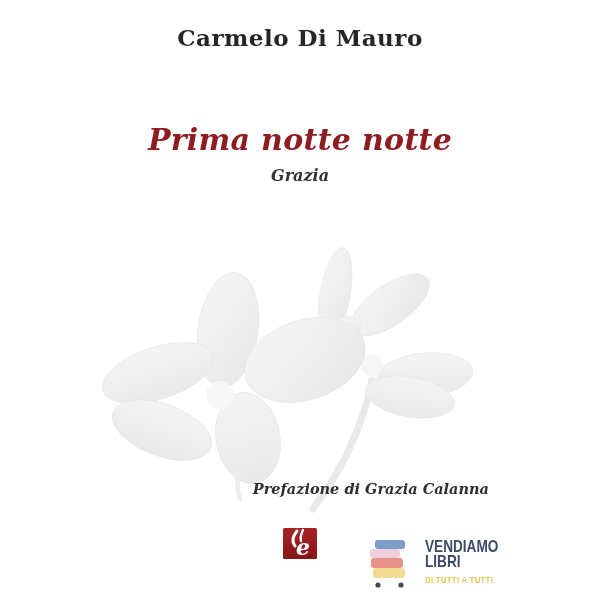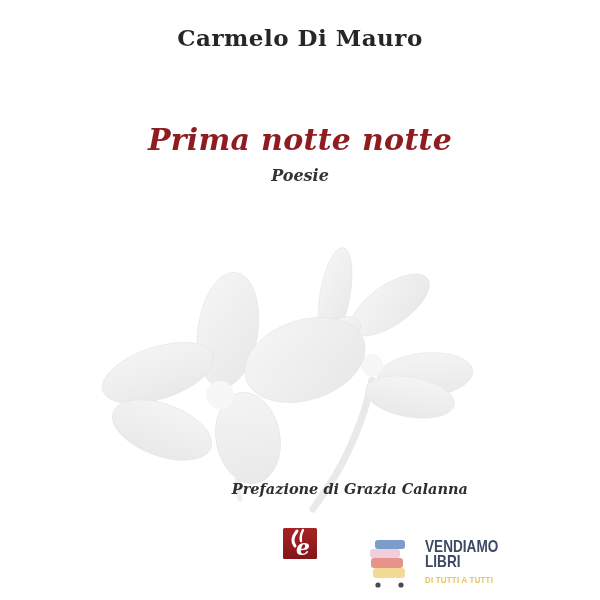--- a/index.html
+++ b/index.html
@@ -14,21 +14,21 @@
   .title{
     position:absolute;top:122px;left:0;width:600px;text-align:center;
     font-size:30px;font-weight:700;font-style:italic;color:#8E1C21;letter-spacing:.3px;
   }
   .subtitle{
     position:absolute;top:166px;left:0;width:600px;text-align:center;
     font-size:16px;font-weight:700;font-style:italic;color:#333333;
   }
   .flower{position:absolute;left:80px;top:225px;width:440px;height:300px;}
   .preface{
-    position:absolute;top:480px;right:132px;
+    position:absolute;top:480px;right:111px;
     font-size:14.5px;font-weight:700;font-style:italic;color:#2e2e2e;
   }
   .algra-block{
     position:absolute;left:254px;top:528px;width:92px;text-align:center;
   }
   .algra-label{
     margin-top:1px;font-family:"DejaVu Sans", sans-serif;
     font-size:13.5px;color:#3b3b3b;letter-spacing:.2px;
   }
   .vendiamo-block{
@@ -45,21 +45,21 @@
     letter-spacing:.3px;transform:scaleX(.92);transform-origin:left center;white-space:nowrap;
   }
 </style>
 </head>
 <body>
 
 <div class="cover">
 
   <div class="author">Carmelo Di Mauro</div>
   <div class="title">Prima notte notte</div>
-  <div class="subtitle">Poesie</div>
+  <div class="subtitle">Grazia</div>
 
   <svg class="flower" viewBox="0 0 440 300" xmlns="http://www.w3.org/2000/svg">
     <defs>
       <linearGradient id="pg1" x1="0" y1="0" x2="0" y2="1">
         <stop offset="0" stop-color="#f4f4f4"></stop>
           <stop offset="1" stop-color="#e9e9e9"></stop>
       </linearGradient>
       <linearGradient id="pg2" x1="0" y1="0" x2="1" y2="1">
         <stop offset="0" stop-color="#f6f6f6"></stop>
           <stop offset="1" stop-color="#e7e7e7"></stop>

